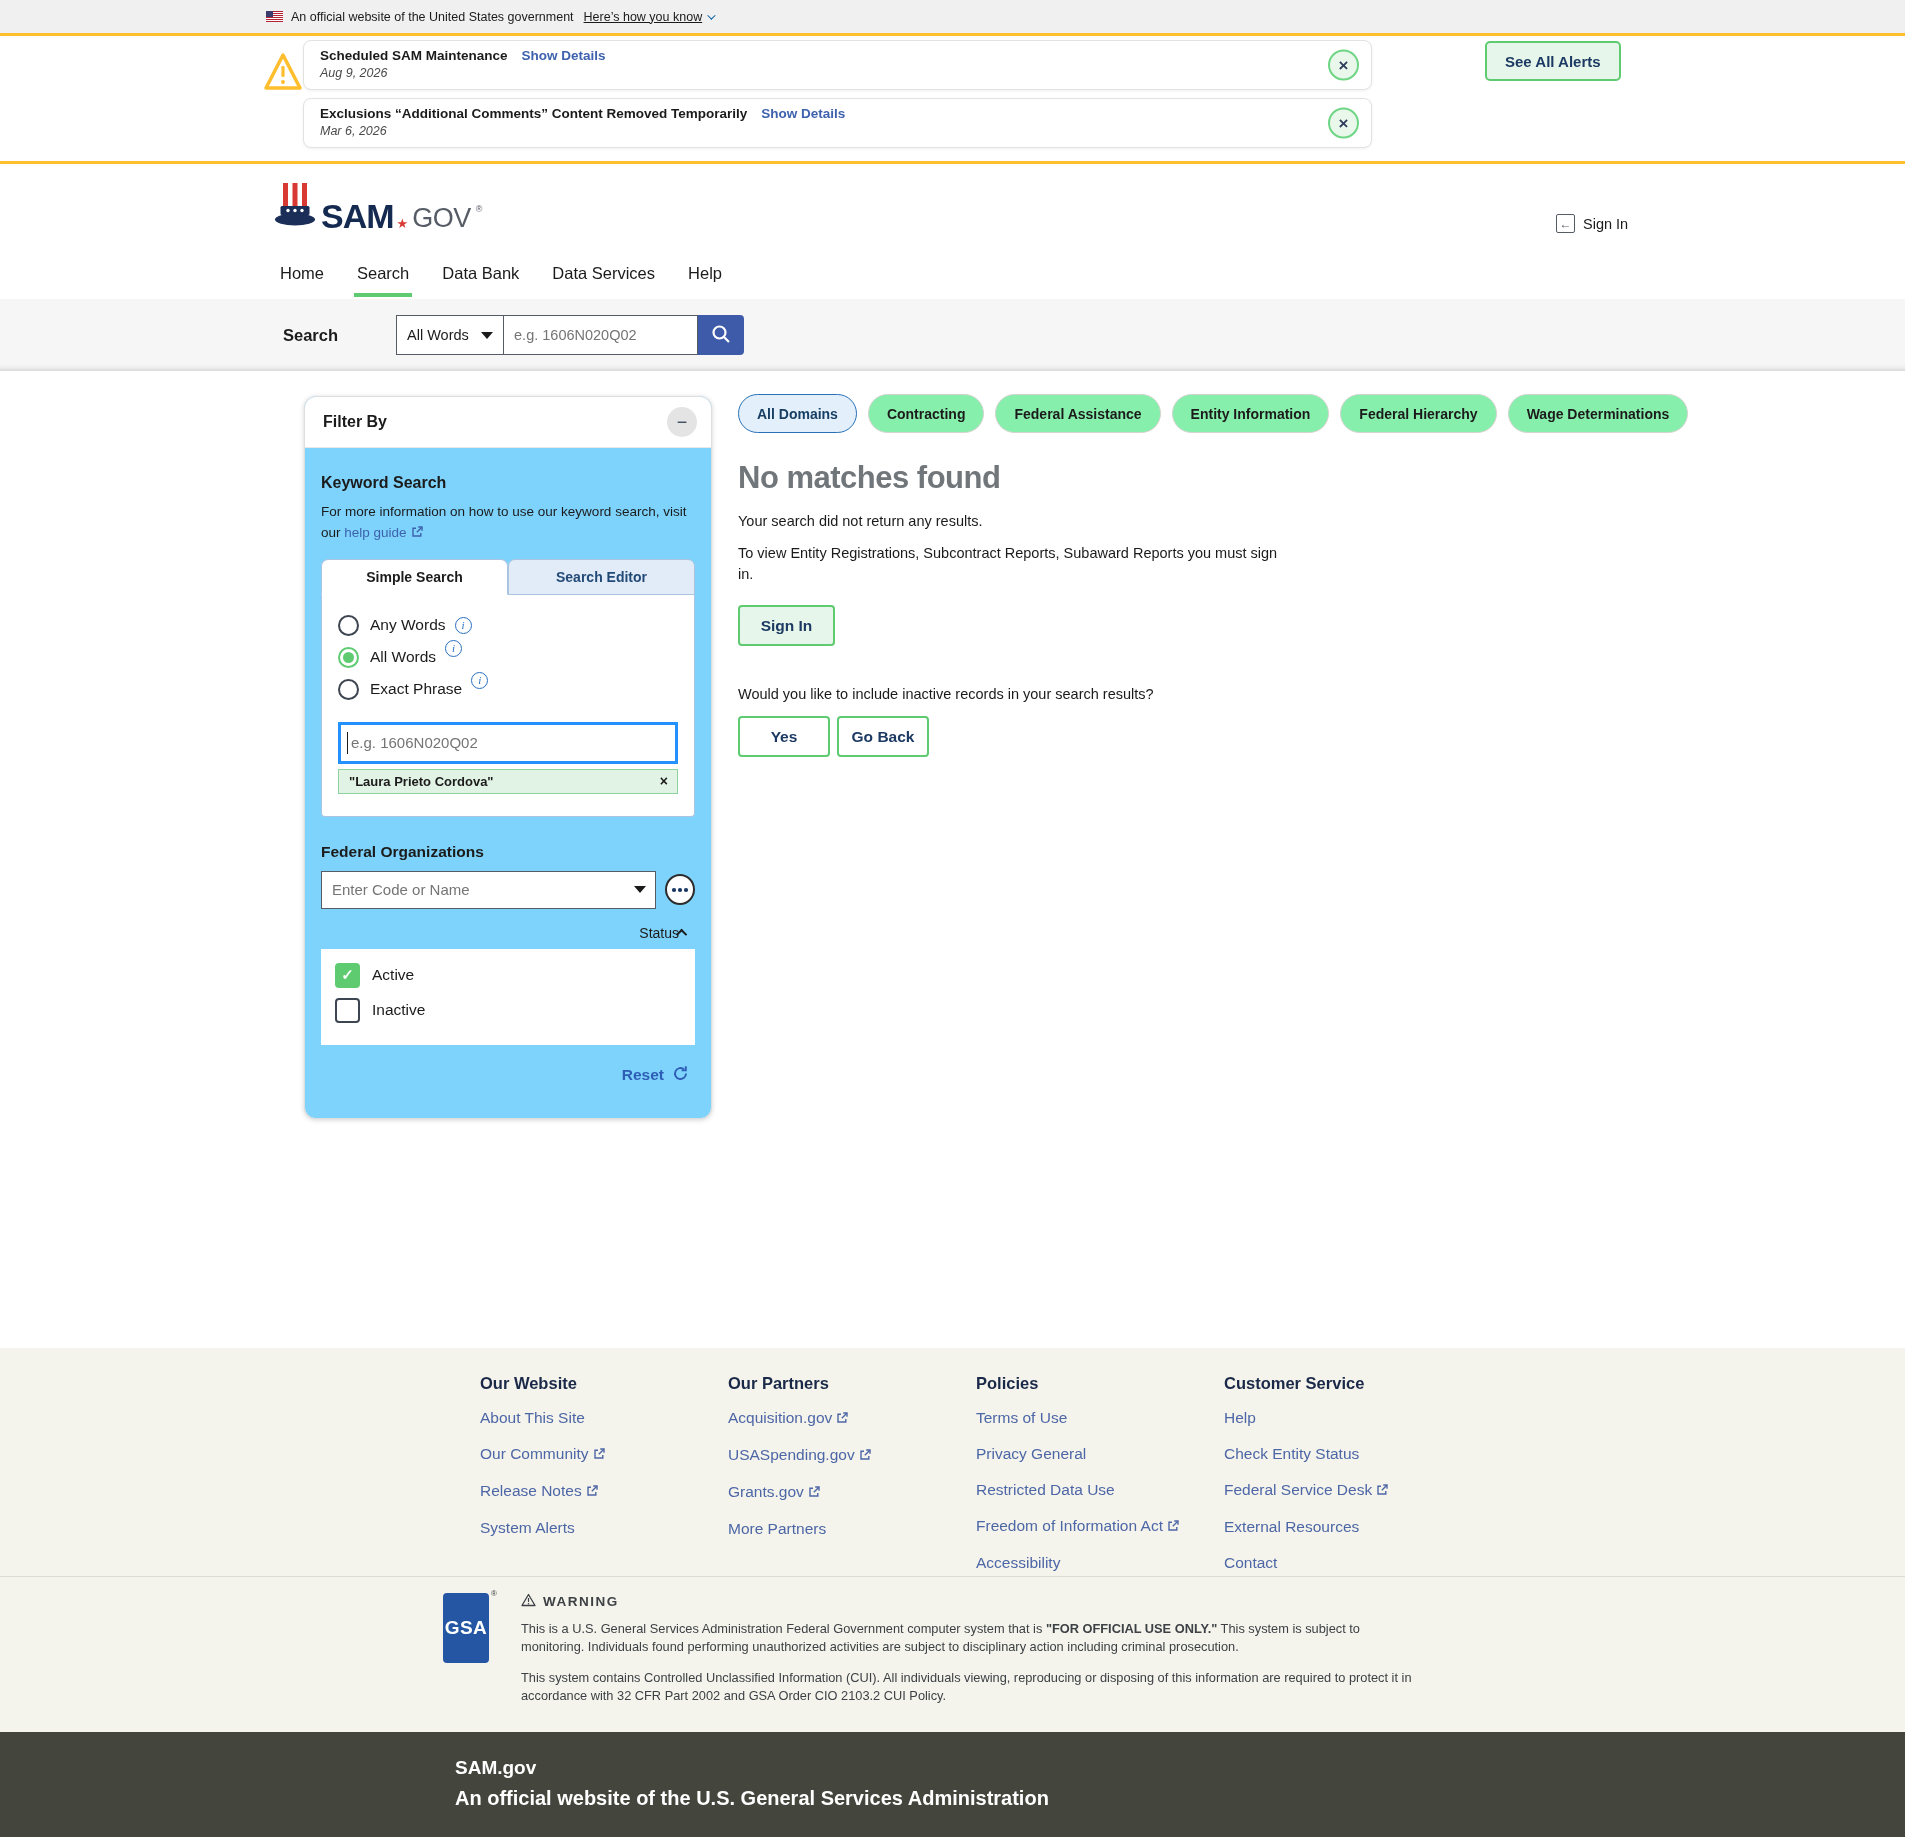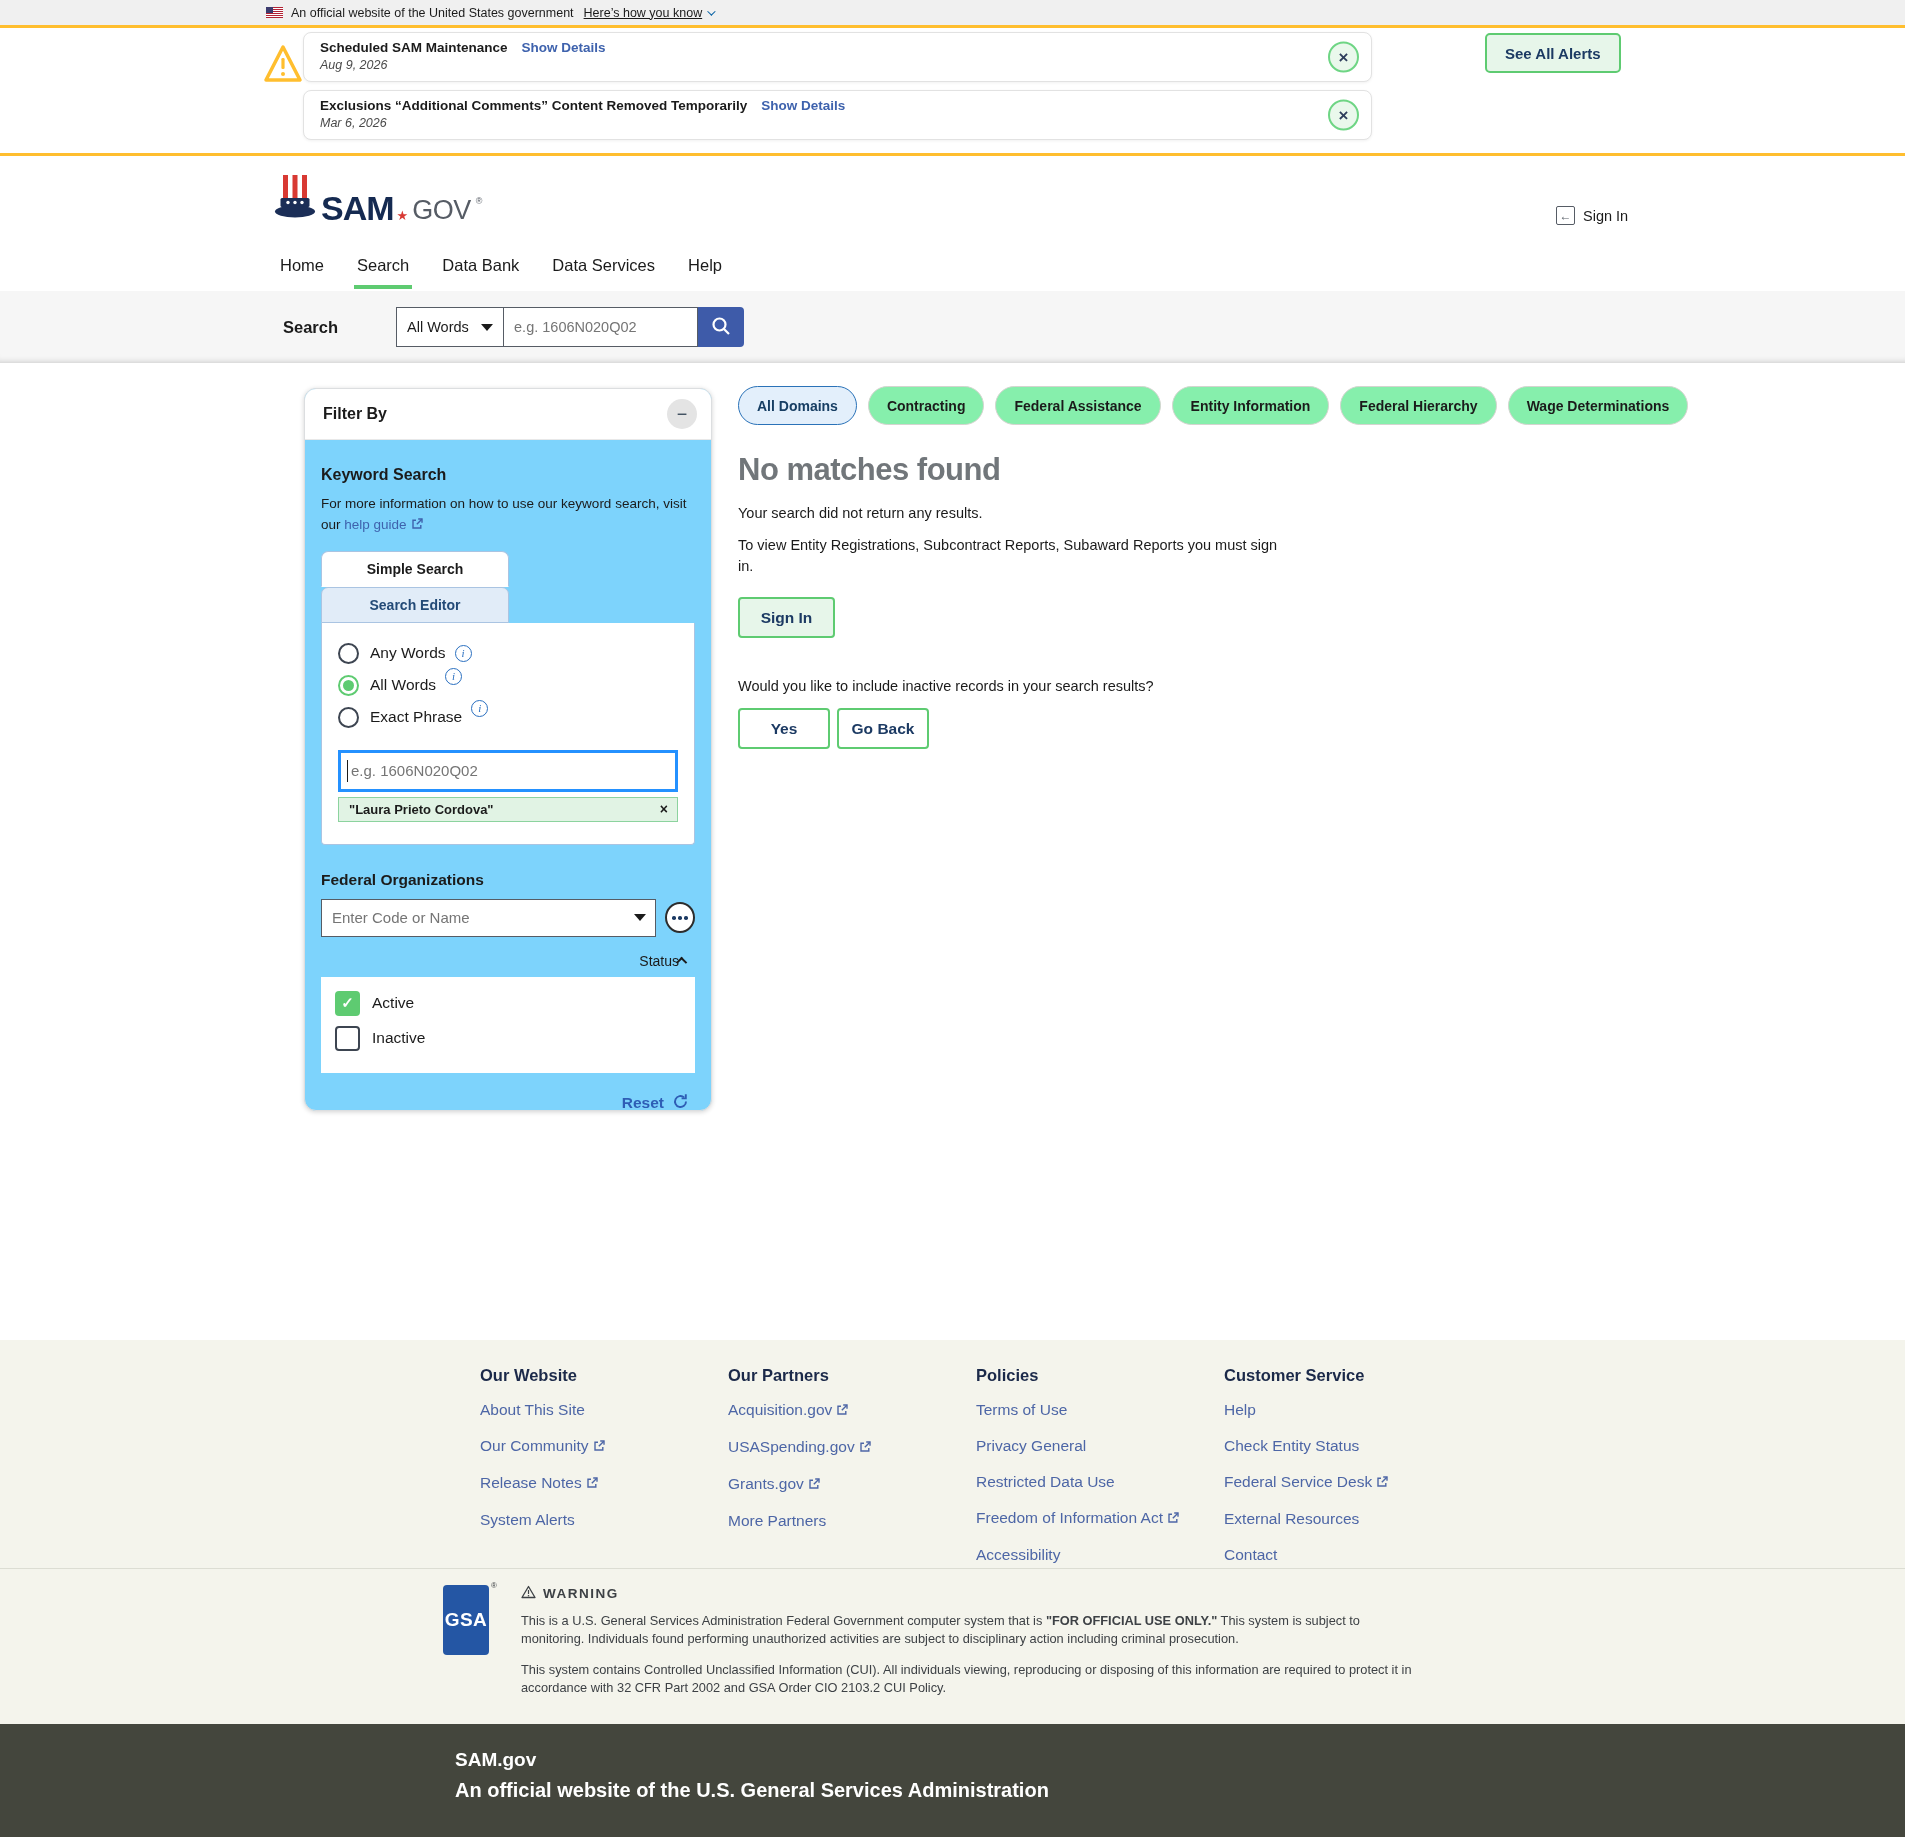--- a/index.html
+++ b/index.html
@@ -1,20 +1,20 @@
 <!DOCTYPE html>
 <html><head>
 <meta charset="utf-8">
 <style>
   * { box-sizing: border-box; margin: 0; padding: 0; }
   html,body { width:1905px; background:#fff; font-family:"Liberation Sans", sans-serif; color:#1b1b1b; }
   a { text-decoration:none; cursor:pointer; }
 
   
-  .banner { height:25px; background:#f0f0f0; display:flex; align-items:center; padding-left:266px; font-size:12.5px; }
+  .banner { height:33px; background:#f0f0f0; display:flex; align-items:center; padding-left:266px; font-size:12.5px; }
   .flag { width:17px; height:11px; display:inline-block; margin-right:8px;
           background:linear-gradient(#b22234 0 9%,#fff 9% 18%,#b22234 18% 27%,#fff 27% 36%,#b22234 36% 45%,#fff 45% 54%,#b22234 54% 63%,#fff 63% 72%,#b22234 72% 81%,#fff 81% 90%,#b22234 90%);
           position:relative; }
   .flag::before { content:""; position:absolute; left:0; top:0; width:7px; height:6px; background:#3c3b6e; }
   .banner-text { margin-right:10px; }
   .banner-link { color:#1b1b1b; text-decoration:underline; display:inline-flex; align-items:center; gap:5px; }
   .chev-down { width:6px; height:6px; border-right:1.7px solid #005ea2; border-bottom:1.7px solid #005ea2; transform:rotate(45deg) translateY(-2px); display:inline-block; }
 
   .gold-line { height:3px; background:#ffbe2e; }
 
@@ -60,21 +60,21 @@
   
   .filter-panel { position:absolute; left:304px; top:25px; width:408px; height:723px; background:#7dd3fc; border:1px solid #dcdee0; border-radius:12px; box-shadow:0 1px 5px rgba(0,0,0,.18); overflow:hidden; }
   .filter-header { background:#fff; padding:16px 18px; position:relative; border-bottom:1px solid #e8e8e8; }
   .filter-title { font-size:16px; font-weight:bold; }
   .collapse-btn { position:absolute; right:14px; top:10px; width:30px; height:30px; border-radius:50%; background:#e4e4e4; border:none; color:#2c3e50; font-size:18px; line-height:1; cursor:pointer; }
   .filter-body { padding:26px 16px 0; }
   .kw-heading { font-size:16px; font-weight:bold; margin-bottom:10px; }
   .kw-info { font-size:13.5px; line-height:1.55; width:380px; }
   .blue-link { color:#3e62ad; }
   .ext-icon { display:inline-block; vertical-align:-1px; margin-left:4px; }
-  .kw-tabs { display:flex; margin-top:14px;flex-direction:column; }
+  .kw-tabs { display:flex; margin-top:14px; }
   .kw-tab { width:188px; height:36px; display:flex; align-items:center; justify-content:center; font-size:14px; font-weight:bold; border:1px solid #aac4e2; border-radius:7px 7px 0 0; cursor:pointer; }
   .kw-tab.active { background:#fff; border-bottom:1px solid #fff; color:#1b1b1b; }
   .kw-tab.inactive { background:#e1ecf8; color:#234a77; }
   .kw-content { background:#fff; border:1px solid #aac4e2; border-top:none; border-radius:0 0 4px 4px; padding:20px 16px 22px; }
   .radio-row { display:flex; align-items:center; margin-bottom:11px; }
   .radio { width:21px; height:21px; border-radius:50%; border:2px solid #3d4551; background:#fff; margin-right:11px; flex:none; }
   .radio.selected { border-color:#5ecb71; display:flex; align-items:center; justify-content:center; }
   .radio.selected::after { content:""; width:11px; height:11px; border-radius:50%; background:#5ecb71; }
   .radio-label { font-size:15.5px; }
   .info-icon { width:17px; height:17px; border-radius:50%; border:1.5px solid #2a6fc0; color:#2a6fc0; font-size:11px; font-style:italic; font-family:"Liberation Serif",serif; display:inline-flex; align-items:center; justify-content:center; margin-left:9px; }

